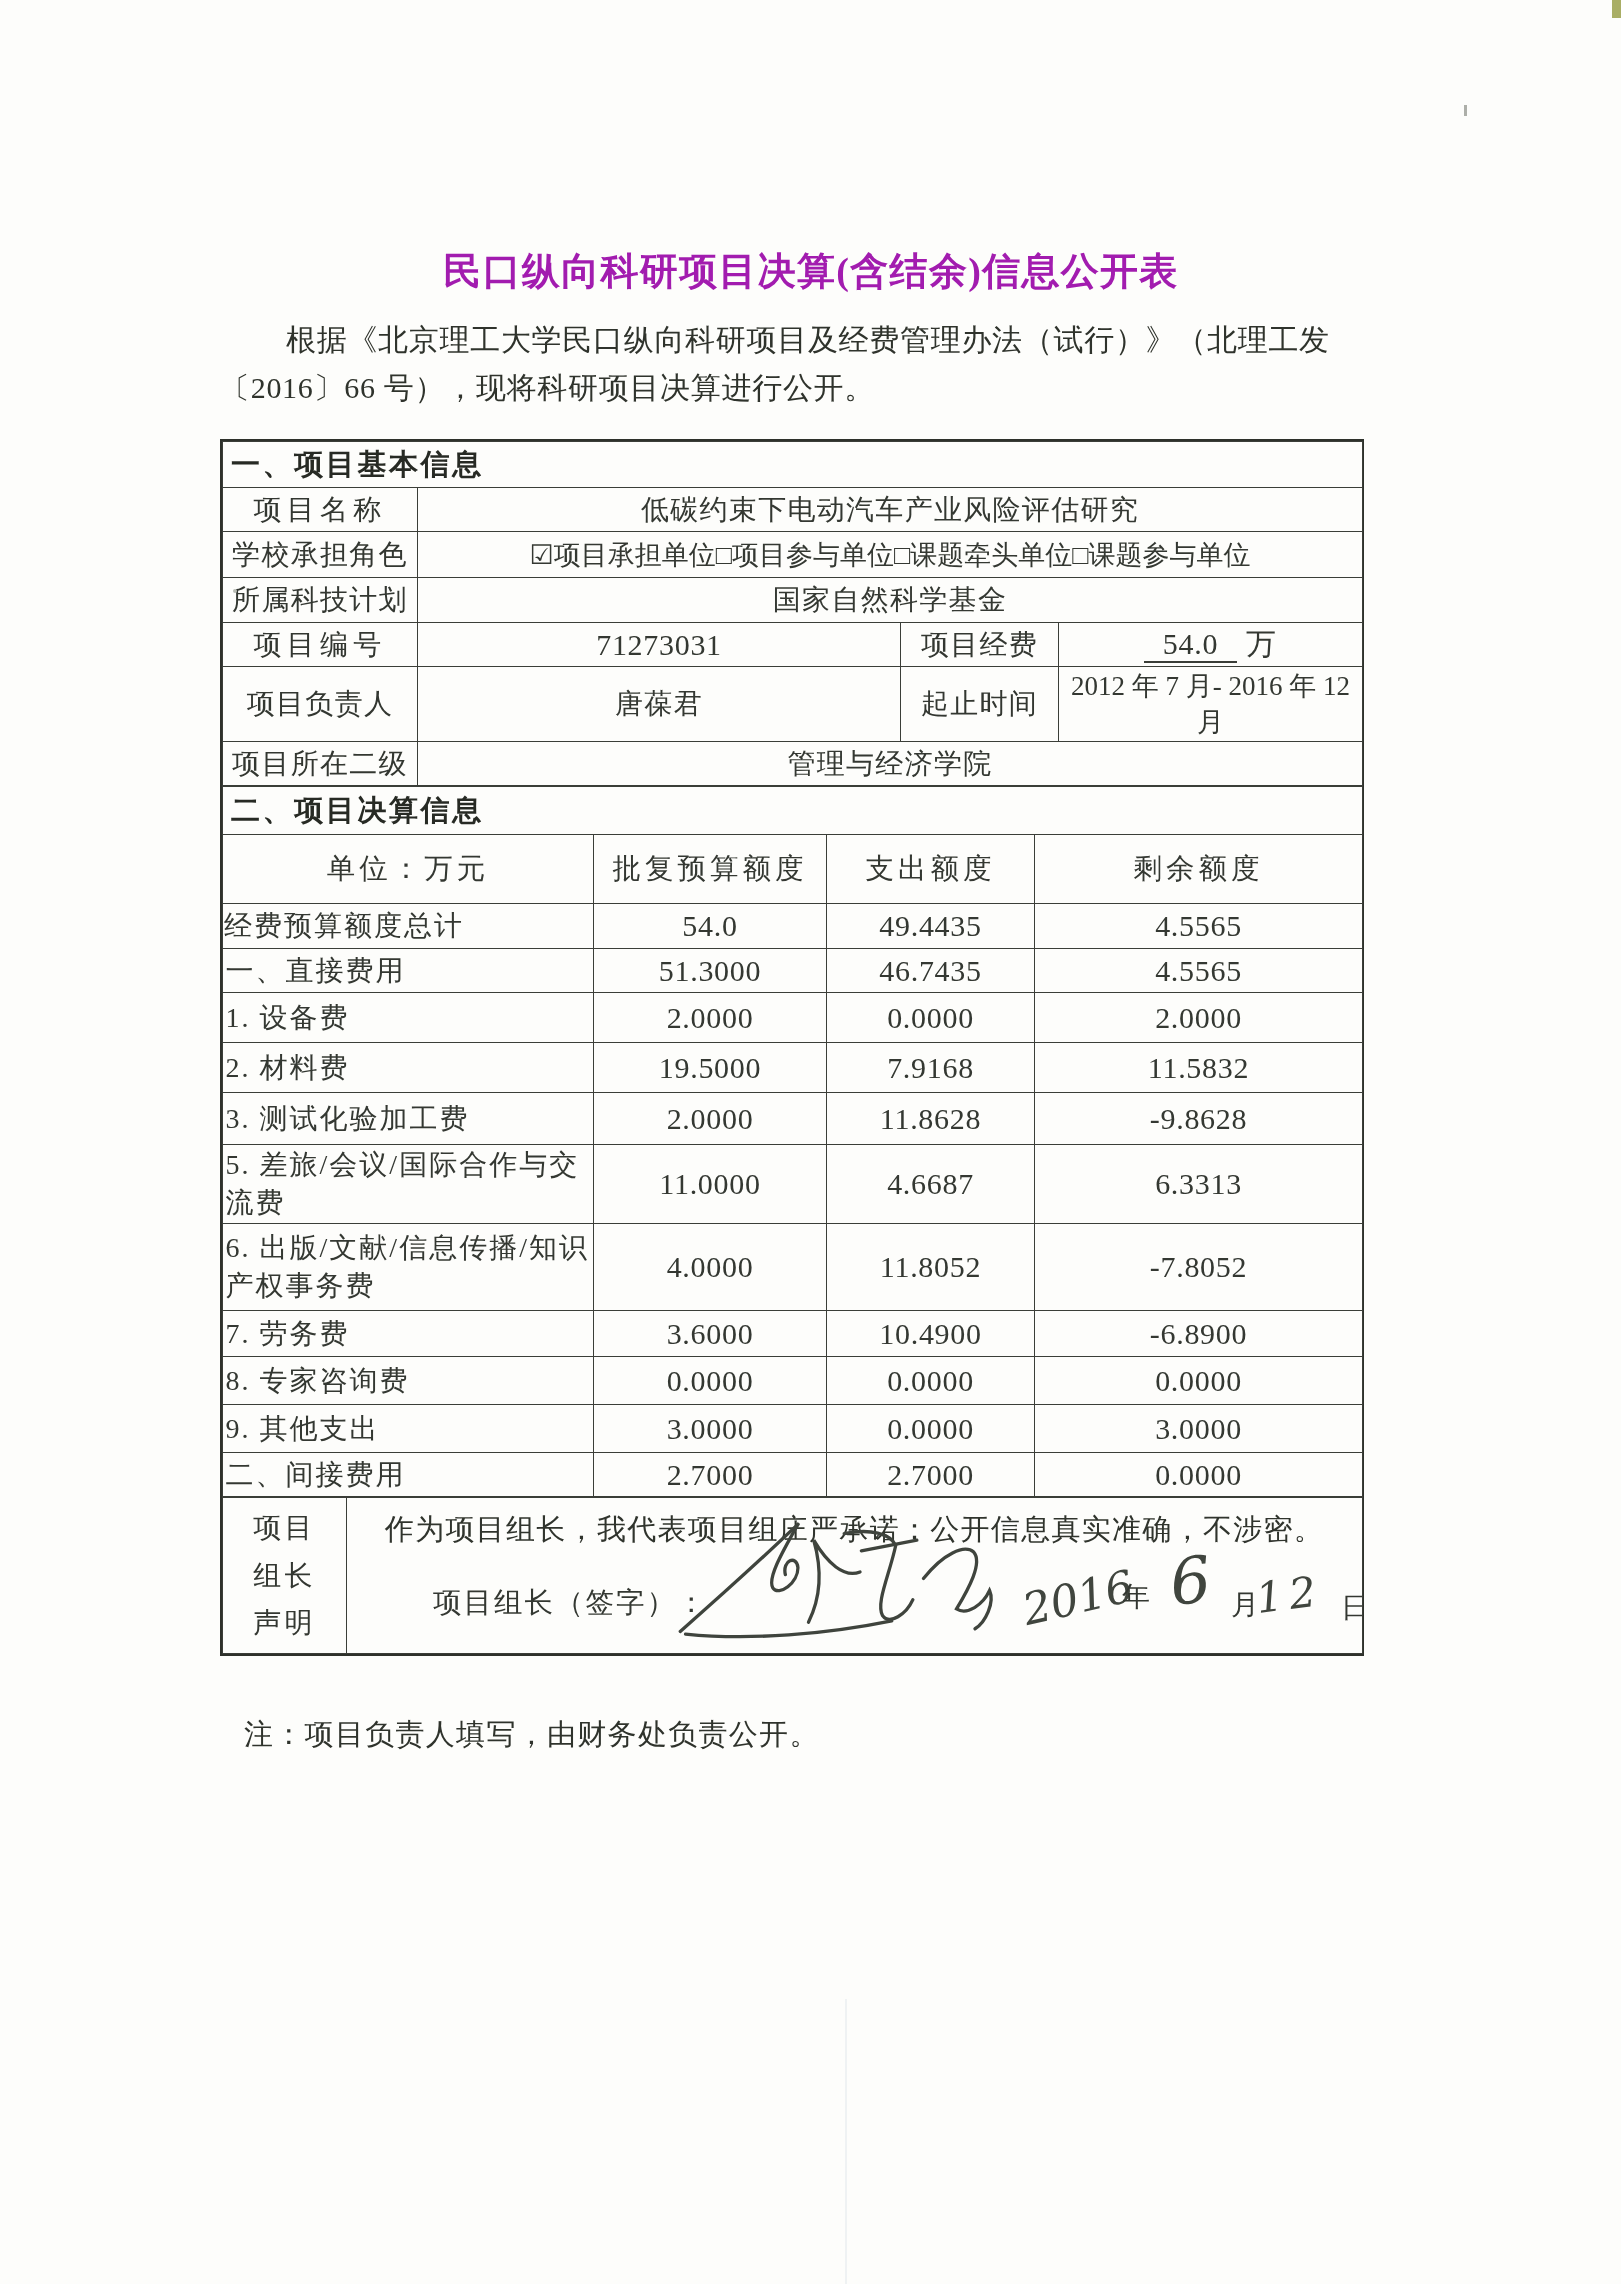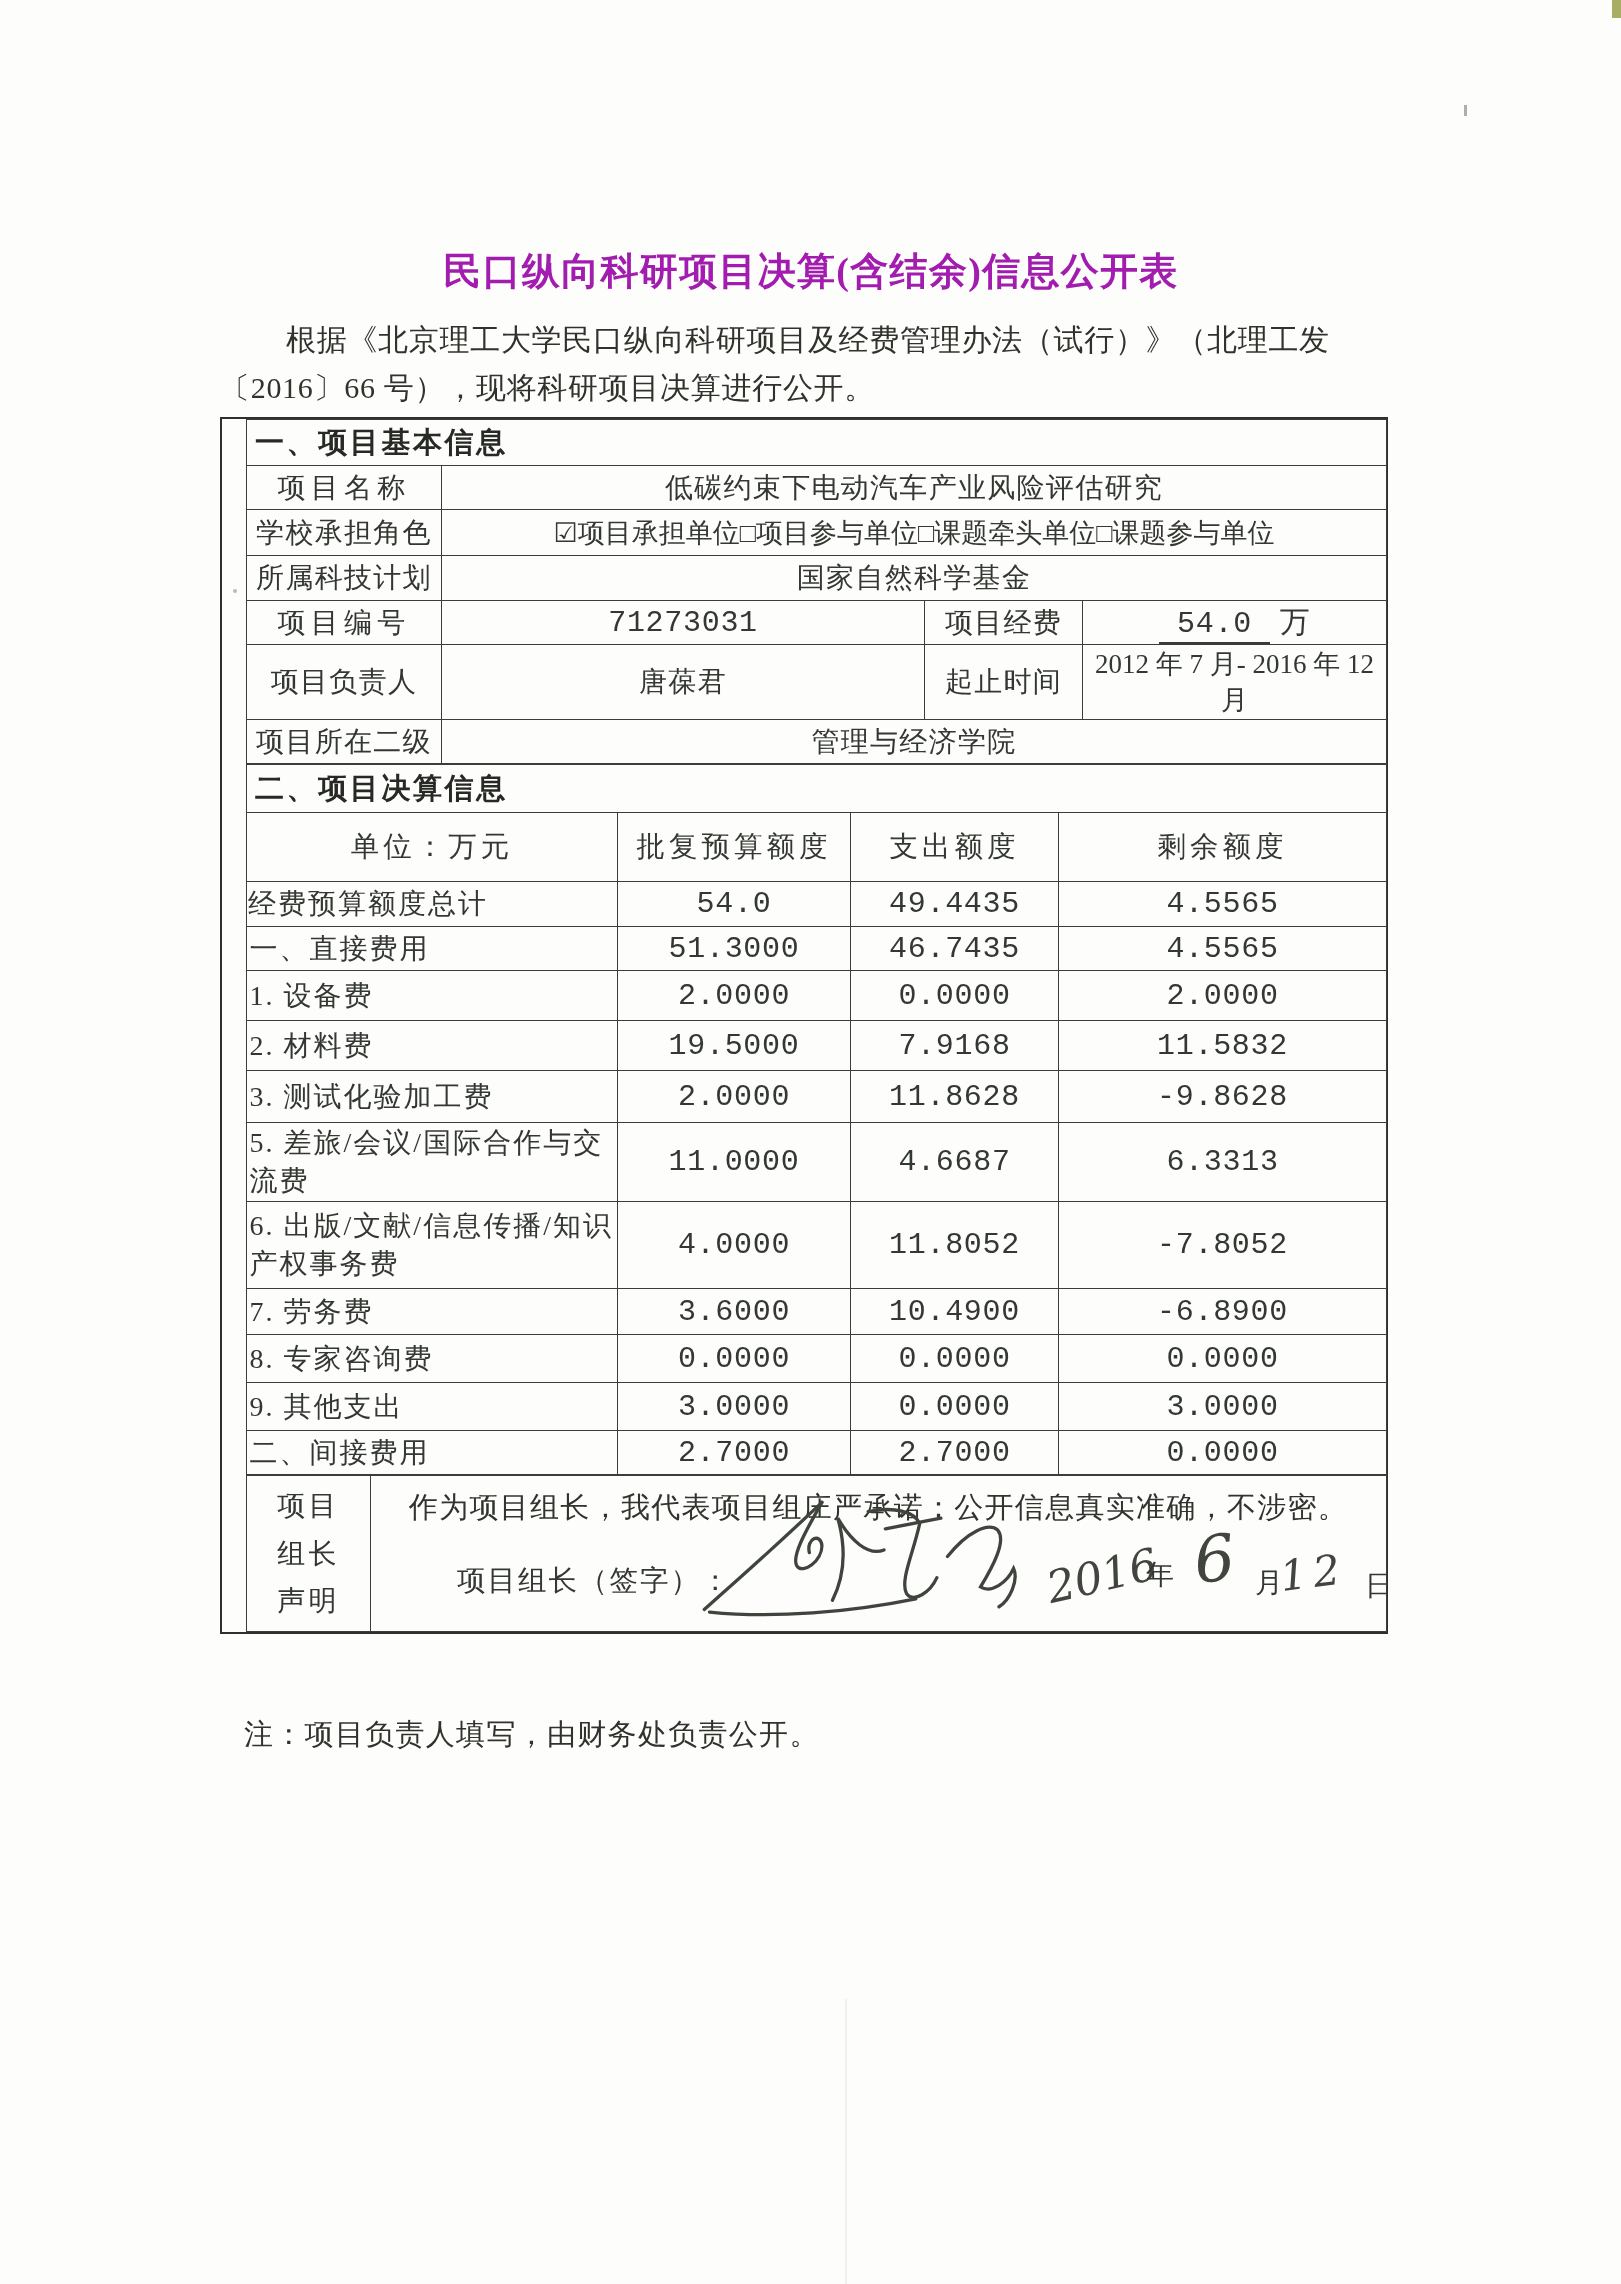--- a/index.html
+++ b/index.html
@@ -15,35 +15,34 @@
     position:absolute;left:0;top:246px;width:1622px;
     text-align:center;font-size:38px;font-weight:bold;color:#a21caf;
     letter-spacing:1.3px;
   }
   .intro{
     position:absolute;left:220px;top:316px;width:1145px;
     font-size:30px;line-height:48px;color:#2f332c;
     text-indent:66px;letter-spacing:0.7px;
   }
   .doc-table{
-    position:absolute;left:220px;top:417px;width:1140px;
+    position:absolute;left:220px;top:439px;width:1140px;
     border:2px solid #2e312b;
-    padding-left:24px;
   }
   table.tbl{border-collapse:collapse;table-layout:fixed;width:100%;}
   table.tbl td{border:1.3px solid #3b3e38;vertical-align:middle;overflow:hidden;}
   .sec-head{
     font-weight:bold;font-size:29px;letter-spacing:2.6px;
     text-align:left;padding-left:8px;color:#272a24;
   }
   .lbl{text-align:center;font-size:28px;letter-spacing:5.3px;color:#333731;}
   .lbl-tight{text-align:center;font-size:28px;letter-spacing:1.3px;color:#333731;}
   .val{text-align:center;font-size:28px;letter-spacing:1.3px;}
   .val-sm{text-align:center;font-size:27px;letter-spacing:0px;}
-  .num{text-align:center;font-size:30px;letter-spacing:0.7px;font-family:Liberation Mono, monospace;}
+  .num{text-align:center;font-size:30px;letter-spacing:0.7px;}
   .col-head{text-align:center;font-size:28.5px;letter-spacing:4px;}
   .item{text-align:left;padding-left:2.6px;font-size:28px;letter-spacing:2px;line-height:38px;}
   .item-center{text-align:left;font-size:28px;letter-spacing:2px;}
   .u-amount{border-bottom:2px solid #3a3d37;padding:0 18.5px 1.3px 18.5px;}
   .funding-unit{margin-left:9.3px;}
   
   .decl-label{height:100%;}
   .decl-label-inner{
     display:flex;flex-direction:column;justify-content:space-evenly;align-items:center;
     height:153px;font-size:28px;letter-spacing:3.3px;color:#333731;

